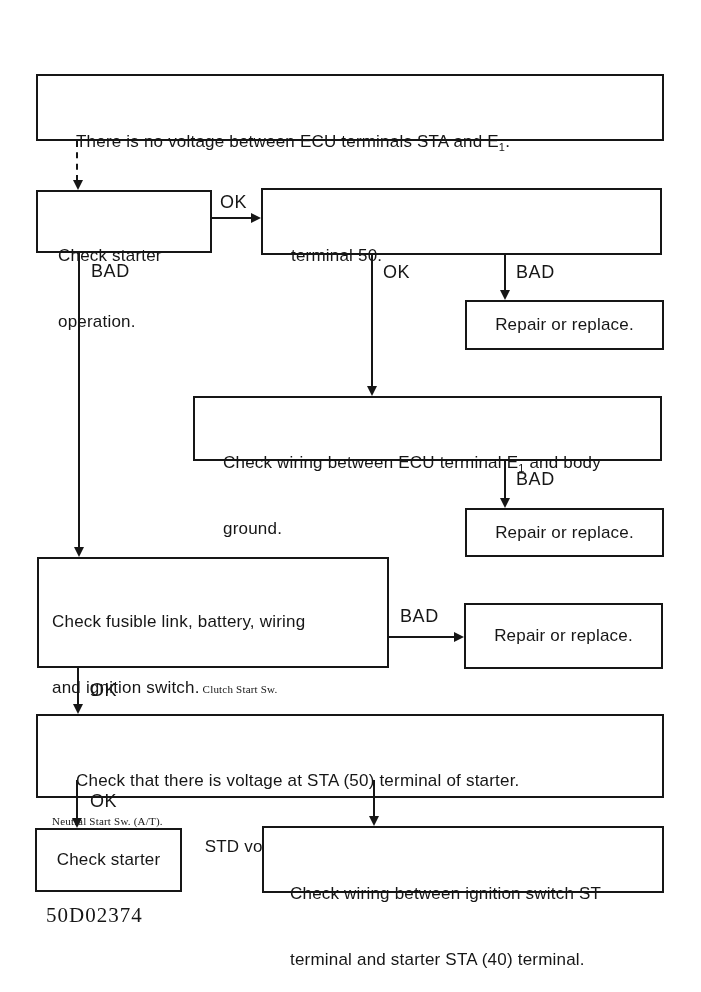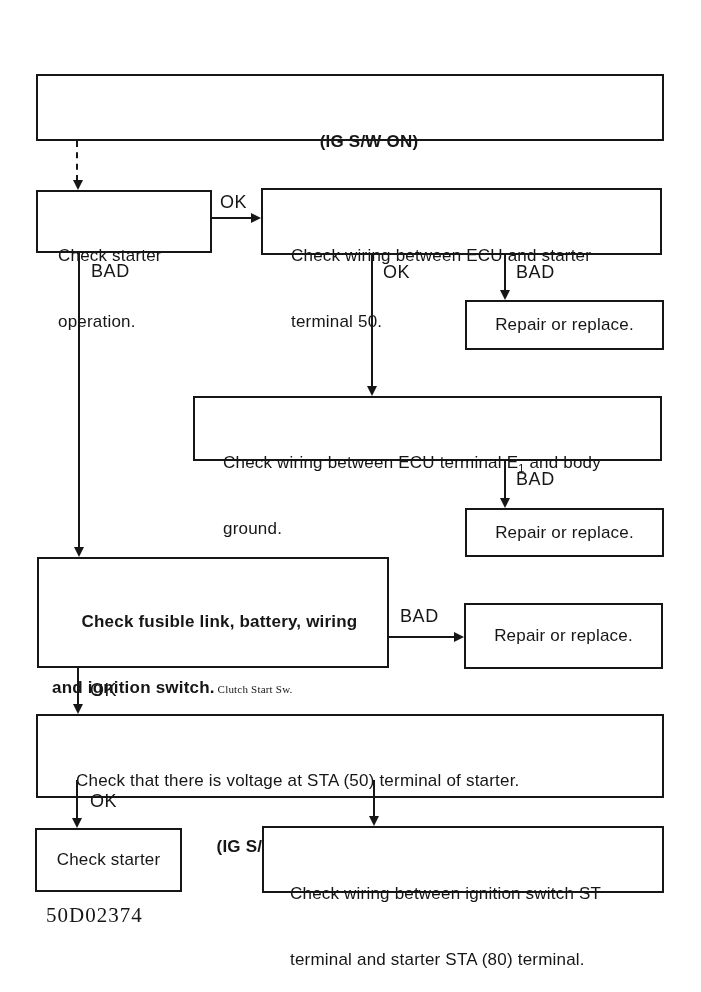--- a/index.html
+++ b/index.html
@@ -5,21 +5,21 @@
   html,body{margin:0;padding:0;background:#ffffff;}
   .page{
     position:relative;width:701px;height:992px;background:#ffffff;
     font-family:"Liberation Sans",sans-serif;color:#161616;overflow:hidden;
   }
   .box{
     position:absolute;box-sizing:border-box;border:2px solid #161616;background:#ffffff;
     font-size:17px;letter-spacing:.2px;line-height:22px;white-space:pre;
   }
   .bl{white-space:pre;}
-  .b{font-weight:bold;text-align:center;}
+  .b{font-weight:normal;}
   .serif{font-family:"Liberation Serif",serif;font-size:11px;}
   .center{display:flex;align-items:center;justify-content:center;padding:0!important;}
   sub{font-size:11px;line-height:0;}
   .elabel{
     position:absolute;font-size:18px;font-weight:400;letter-spacing:.6px;white-space:nowrap;
   }
   .vline{position:absolute;width:2px;background:#161616;}
   .hline{position:absolute;height:2px;background:#161616;}
   .vdash{position:absolute;width:0;border-left:2px dashed #161616;}
   .ah-d{position:absolute;width:0;height:0;
@@ -30,37 +30,37 @@
     position:absolute;font-family:"Liberation Serif",serif;font-size:21px;letter-spacing:1px;margin-top:7px;
   }
   .gap{display:inline-block;width:34px;}
 </style>
 </head>
 <body>
 
 <div class="page">
 
   <div class="box" style="left:36px;top:74px;width:628px;height:67px;padding:11px 0 0 38px;">
+    <div class="bl"><span>There is no voltage between ECU terminals STA and E</span><sub>1</sub><span>.</span></div>
     <div class="bl b">(IG S/W ON)</div>
   </div>
 
   <div class="vdash" style="left:76px;top:141px;height:40px;"></div>
   <div class="ah-d" style="left:73px;top:180px;"></div>
 
   <div class="box" style="left:36px;top:190px;width:176px;height:63px;padding:9px 0 0 20px;">
     <div class="bl">Check starter</div>
     <div class="bl">operation.</div>
   </div>
 
   <div class="elabel" style="left:220px;top:192px;">OK</div>
   <div class="hline" style="left:212px;top:217px;width:40px;"></div>
   <div class="ah-r" style="left:251px;top:213px;"></div>
 
   <div class="box" style="left:261px;top:188px;width:401px;height:67px;padding:11px 0 0 28px;">
-    <div class="bl">Check wiring between ECU and starter</div>
     <div class="bl">terminal 50.</div>
   </div>
 
   <div class="elabel" style="left:91px;top:261px;">BAD</div>
   <div class="vline" style="left:78px;top:253px;height:295px;"></div>
   <div class="ah-d" style="left:74px;top:547px;"></div>
 
   <div class="elabel" style="left:383px;top:262px;">OK</div>
   <div class="vline" style="left:371px;top:255px;height:132px;"></div>
   <div class="ah-d" style="left:367px;top:386px;"></div>
@@ -83,20 +83,21 @@
   <div class="ah-d" style="left:500px;top:498px;"></div>
 
   <div class="box center" style="left:465px;top:508px;width:199px;height:49px;">
     <span>Repair or replace.</span>
   </div>
 
   <div class="box" style="left:37px;top:557px;width:352px;height:111px;padding:8px 0 0 13px;">
     <div class="bl b">Check fusible link, battery, wiring</div>
     <div class="bl"><span class="b">and ignition switch.</span><span class="serif"> Clutch Start Sw.</span></div>
     <div class="bl serif">(M/T) or Starter Relay (M/T) or</div>
+    <div class="bl serif">Neutral Start Sw. (A/T).</div>
   </div>
 
   <div class="elabel" style="left:400px;top:606px;">BAD</div>
   <div class="hline" style="left:389px;top:636px;width:66px;"></div>
   <div class="ah-r" style="left:454px;top:632px;"></div>
 
   <div class="box center" style="left:464px;top:603px;width:199px;height:66px;">
     <span>Repair or replace.</span>
   </div>
 
@@ -116,18 +117,18 @@
   <div class="elabel" style="left:386px;top:791px;margin-top:33px;">NO</div>
   <div class="vline" style="left:373px;top:780px;height:37px;"></div>
   <div class="ah-d" style="left:369px;top:816px;"></div>
 
   <div class="box center" style="left:35px;top:828px;width:147px;height:64px;">
     <span>Check starter</span>
   </div>
 
   <div class="box" style="left:262px;top:826px;width:402px;height:67px;padding:11px 0 0 26px;">
     <div class="bl">Check wiring between ignition switch ST</div>
-    <div class="bl">terminal and starter STA (80) terminal.</div>
+    <div class="bl">terminal and starter STA (40) terminal.</div>
   </div>
 
   <div class="cap" style="left:46px;top:896px;">50D02374</div>
 
 </div>
 
 </body></html>

